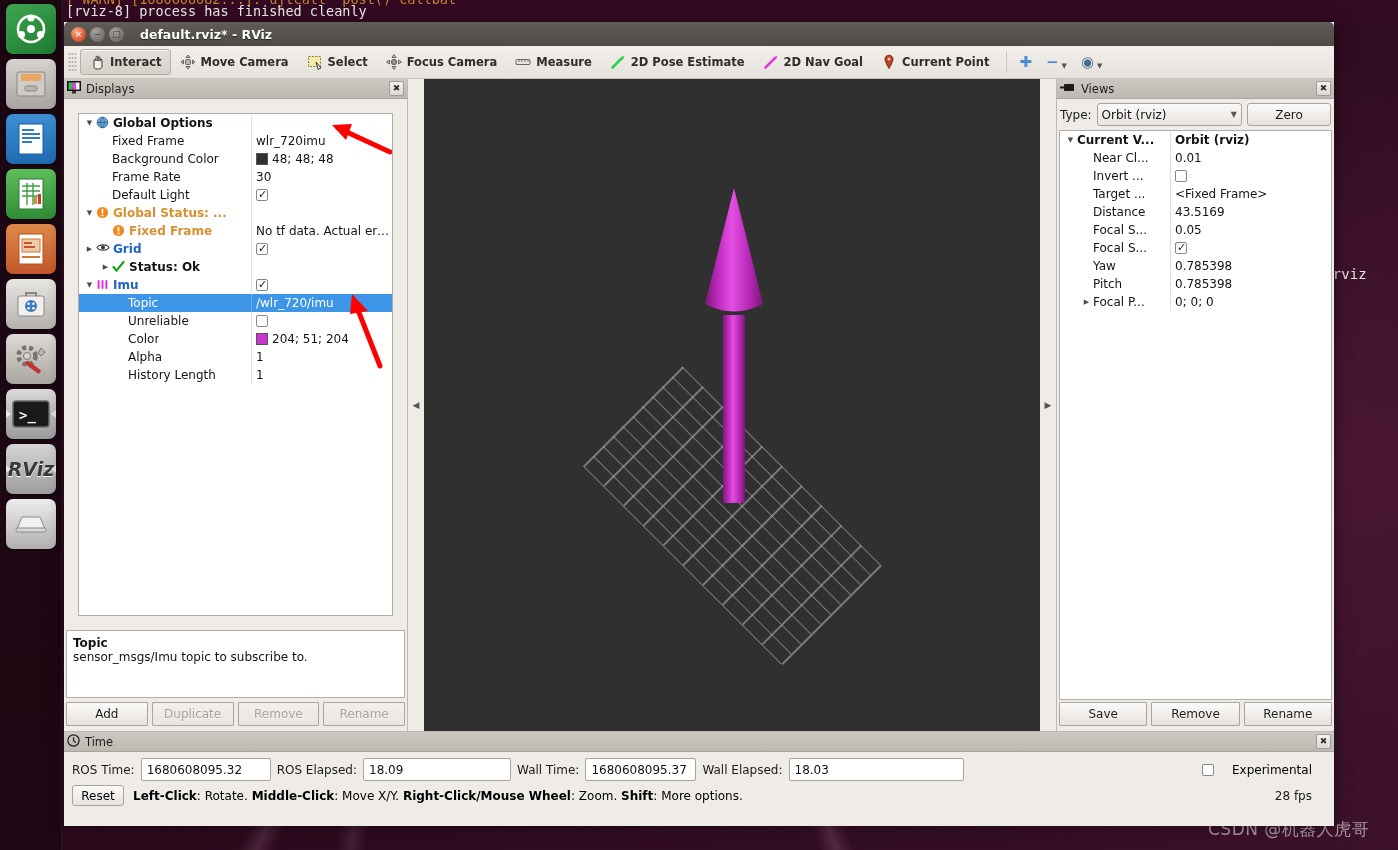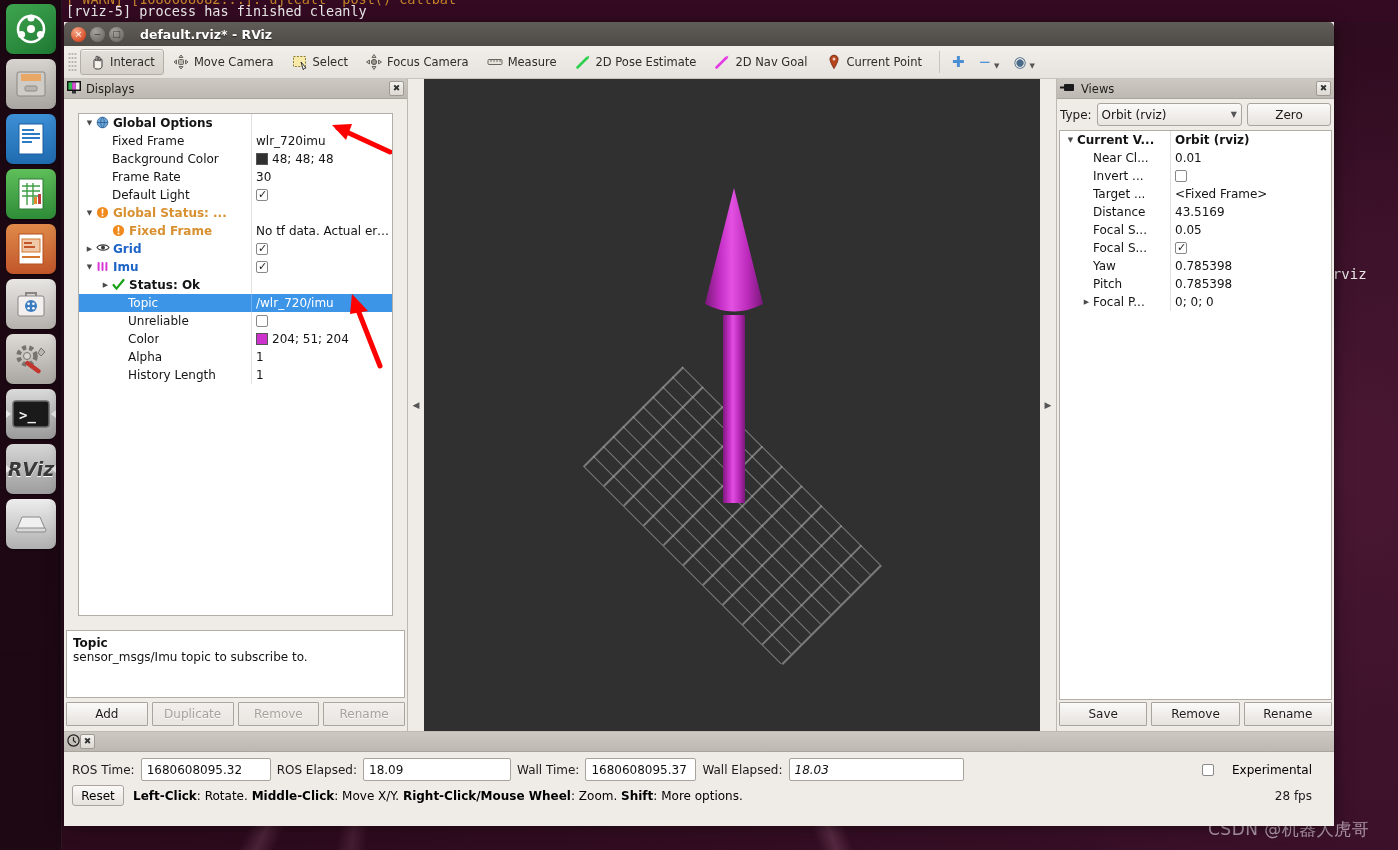--- a/index.html
+++ b/index.html
@@ -94,20 +94,21 @@
   .wbtn.max { background: radial-gradient(circle at 35% 30%, #a6a29c, #75716c 70%); }
   #wtitle {
     margin-left: 12px; font-size: 12.5px; font-weight: bold; color: #fefefe;
     text-shadow: 0 1px 1px rgba(0,0,0,.6);
   }
 
   #toolbar {
     height: 33px; background: linear-gradient(180deg,#f2efeb,#e6e2dd);
     border-bottom: 1px solid #c8c3bd; display: flex; align-items: center;
     padding-left: 4px;
+    font-weight: bold;
   }
   #grip { width: 9px; height: 20px; margin-right: 3px;
     background-image: radial-gradient(circle, #b8b3ad 1px, transparent 1.2px);
     background-size: 3px 4px; }
   .tbtn {
     display: flex; align-items: center; gap: 5px; height: 26px;
     padding: 0 8px; font-size: 11.5px; color: #2f2c29; border-radius: 3px;
     border: 1px solid transparent; white-space: nowrap;
   }
   .tbtn.active { background: linear-gradient(180deg,#e3dfda,#d5d0c9);
@@ -220,21 +221,21 @@
   .annot { position: absolute; pointer-events: none; }
 </style>
 </head>
 <body>
 
 <div id="desktop">
   <div id="desktop-streaks"></div>
 
   <div class="term" id="term-top">
     <div class="l1">[ WARN] [1680608082...]: ujtcalt  post() callbat</div>
-    <div class="l2">[rviz-5] process has finished cleanly</div>
+    <div class="l2">[rviz-8] process has finished cleanly</div>
   </div>
 
 
   <div id="desk-text">e.rviz</div>
   <div id="watermark">CSDN @机器人虎哥</div>
 
   <div id="launcher">
     <div class="lnk" style="top:4px;background:linear-gradient(150deg,#3ea54f,#1f7a33);">
       <div class="glyph">
         <svg width="34" height="34" viewBox="0 0 34 34">
@@ -542,45 +543,45 @@
                     <circle cx="7" cy="5.5" r="2" fill="#3a3a3a"></circle>
                   </svg></span>
                 <span class="lbl b" style="color: rgb(31, 100, 200);">Grid</span>
               </div>
               <div class="cell-r">
                 <span class="chk on"></span>
               </div>
             </div>
             <div class="row">
               <div class="cell-l">
+                <span style="display: inline-block; flex: 0 0 auto; width: 16px;"></span>
+                <span class="tw r"></span>
+                <span class="ico"><svg width="13" height="13" viewBox="0 0 13 13">
+                    <path d="M1.5 7l3 3.6L11.5 2" fill="none" stroke="#16a016" stroke-width="2.2" stroke-linecap="round"></path>
+                  </svg></span>
+                <span class="lbl b">Status: Ok</span>
+              </div>
+              <div class="cell-r"></div>
+            </div>
+            <div class="row">
+              <div class="cell-l">
                 <span style="display: inline-block; flex: 0 0 auto; width: 0px;"></span>
                 <span class="tw d"></span>
                 <span class="ico"><svg width="13" height="13" viewBox="0 0 13 13">
                     <g fill="#d836d8">
                       <rect x="1.6" y="2" width="2" height="9" rx="1"></rect>
                       <rect x="5.5" y="2" width="2" height="9" rx="1"></rect>
                       <rect x="9.4" y="2" width="2" height="9" rx="1"></rect>
                     </g>
                   </svg></span>
                 <span class="lbl b" style="color: rgb(31, 100, 200);">Imu</span>
               </div>
               <div class="cell-r">
                 <span class="chk on"></span>
               </div>
-            </div>
-            <div class="row">
-              <div class="cell-l">
-                <span style="display: inline-block; flex: 0 0 auto; width: 16px;"></span>
-                <span class="tw r"></span>
-                <span class="ico"><svg width="13" height="13" viewBox="0 0 13 13">
-                    <path d="M1.5 7l3 3.6L11.5 2" fill="none" stroke="#16a016" stroke-width="2.2" stroke-linecap="round"></path>
-                  </svg></span>
-                <span class="lbl b">Status: Ok</span>
-              </div>
-              <div class="cell-r"></div>
             </div>
             <div class="row sel">
               <div class="cell-l">
                 <span style="display: inline-block; flex: 0 0 auto; width: 32px;"></span>
                 <span class="tw"></span>
                 <span class="lbl">Topic</span>
               </div>
               <div class="cell-r">
                 <span class="lbl">/wlr_720/imu</span>
               </div>
@@ -819,31 +820,32 @@
     </div>
 
     <div id="timepanel">
       <div class="panel-hdr">
         <span>
           <svg width="13" height="13" viewBox="0 0 13 13">
               <circle cx="6.5" cy="6.5" r="5.6" fill="none" stroke="#1d1d1d" stroke-width="1.2"></circle>
               <path d="M6.5 3.2v3.6l2.4 1.6" fill="none" stroke="#1d1d1d" stroke-width="1.2"></path>
             </svg>
         </span>
+        <span class="ttl">Time</span>
         <span class="pclose">✖</span>
       </div>
       <div id="time-row">
           <span class="tl">ROS Time:</span>
           <span class="tin" style="width: 130px;">1680608095.32</span>
           <span class="tl">ROS Elapsed:</span>
           <span class="tin" style="width: 148px;">18.09</span>
           <span class="tl">Wall Time:</span>
           <span class="tin" style="width: 111px;">1680608095.37</span>
           <span class="tl">Wall Elapsed:</span>
-          <span class="tin" style="width: 175px; font-style: italic;">18.03</span>
+          <span class="tin" style="width: 175px;">18.03</span>
           <span style="margin-left: auto; display: flex; align-items: center; gap: 18px; padding-right: 14px;">
             <span class="chk"></span>
             <span style="font-size: 12px;">Experimental</span>
           </span>
         </div>
       <div id="hint-row">
         <span class="rst">Reset</span>
         <span id="hints"><b>Left-Click</b><span>: Rotate. </span><b>Middle-Click</b><span>: Move X/Y. </span><b>Right-Click/Mouse Wheel</b><span>: Zoom. </span><b>Shift</b><span>: More options. </span></span>
         <span id="fps">28 fps</span>
       </div>

